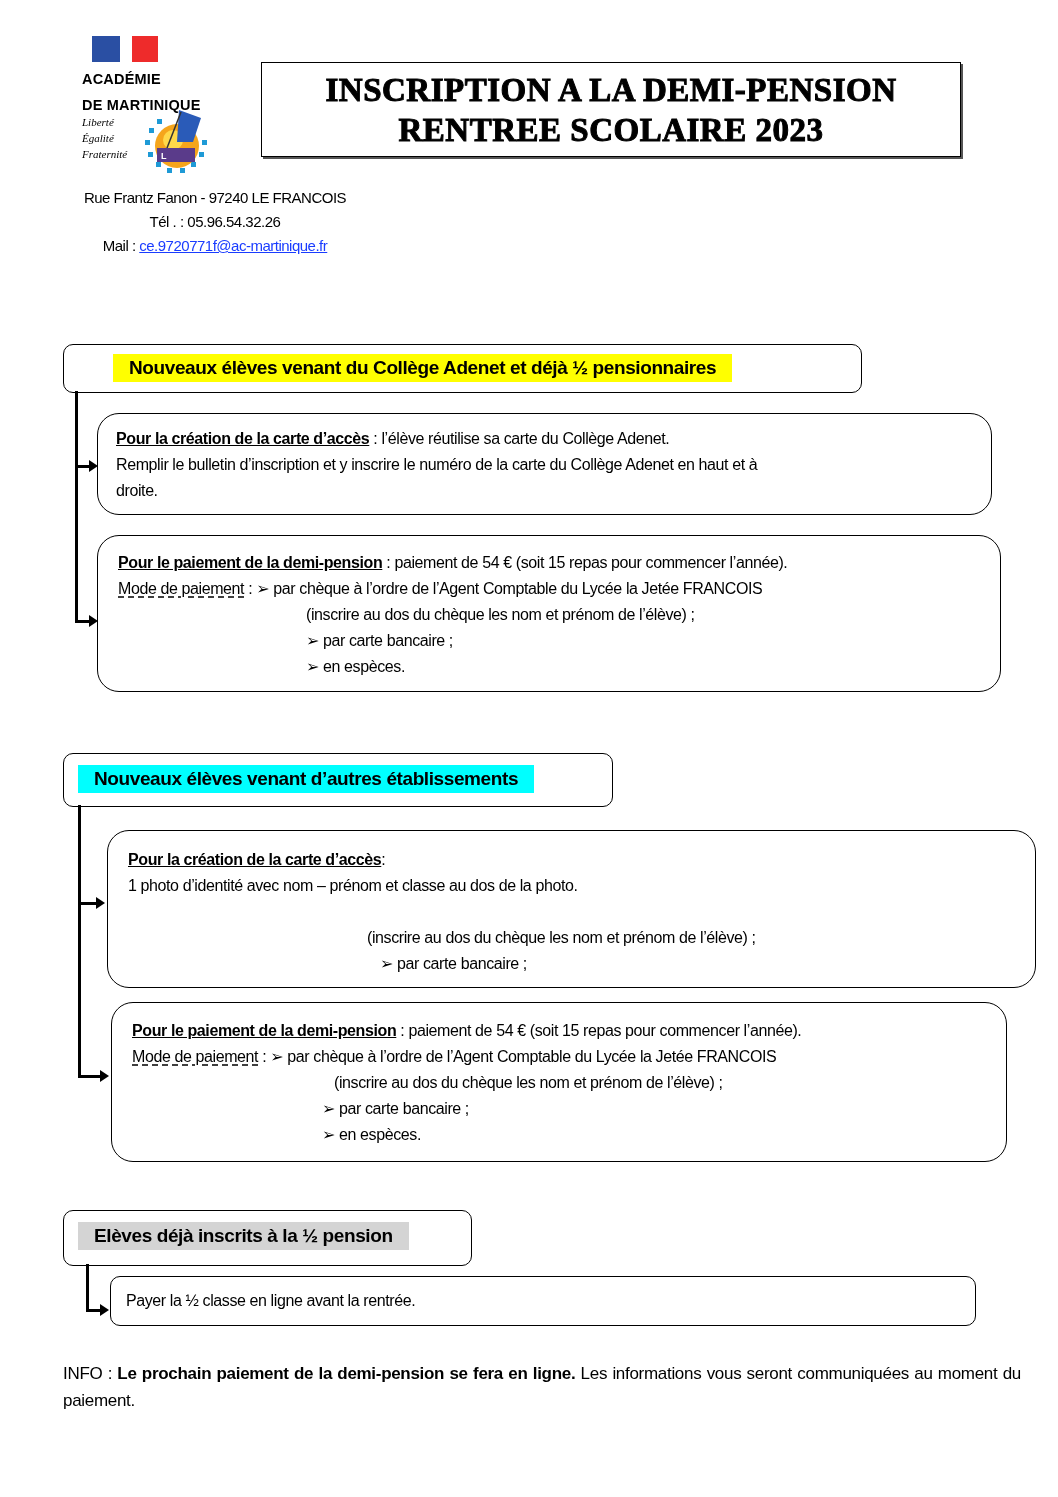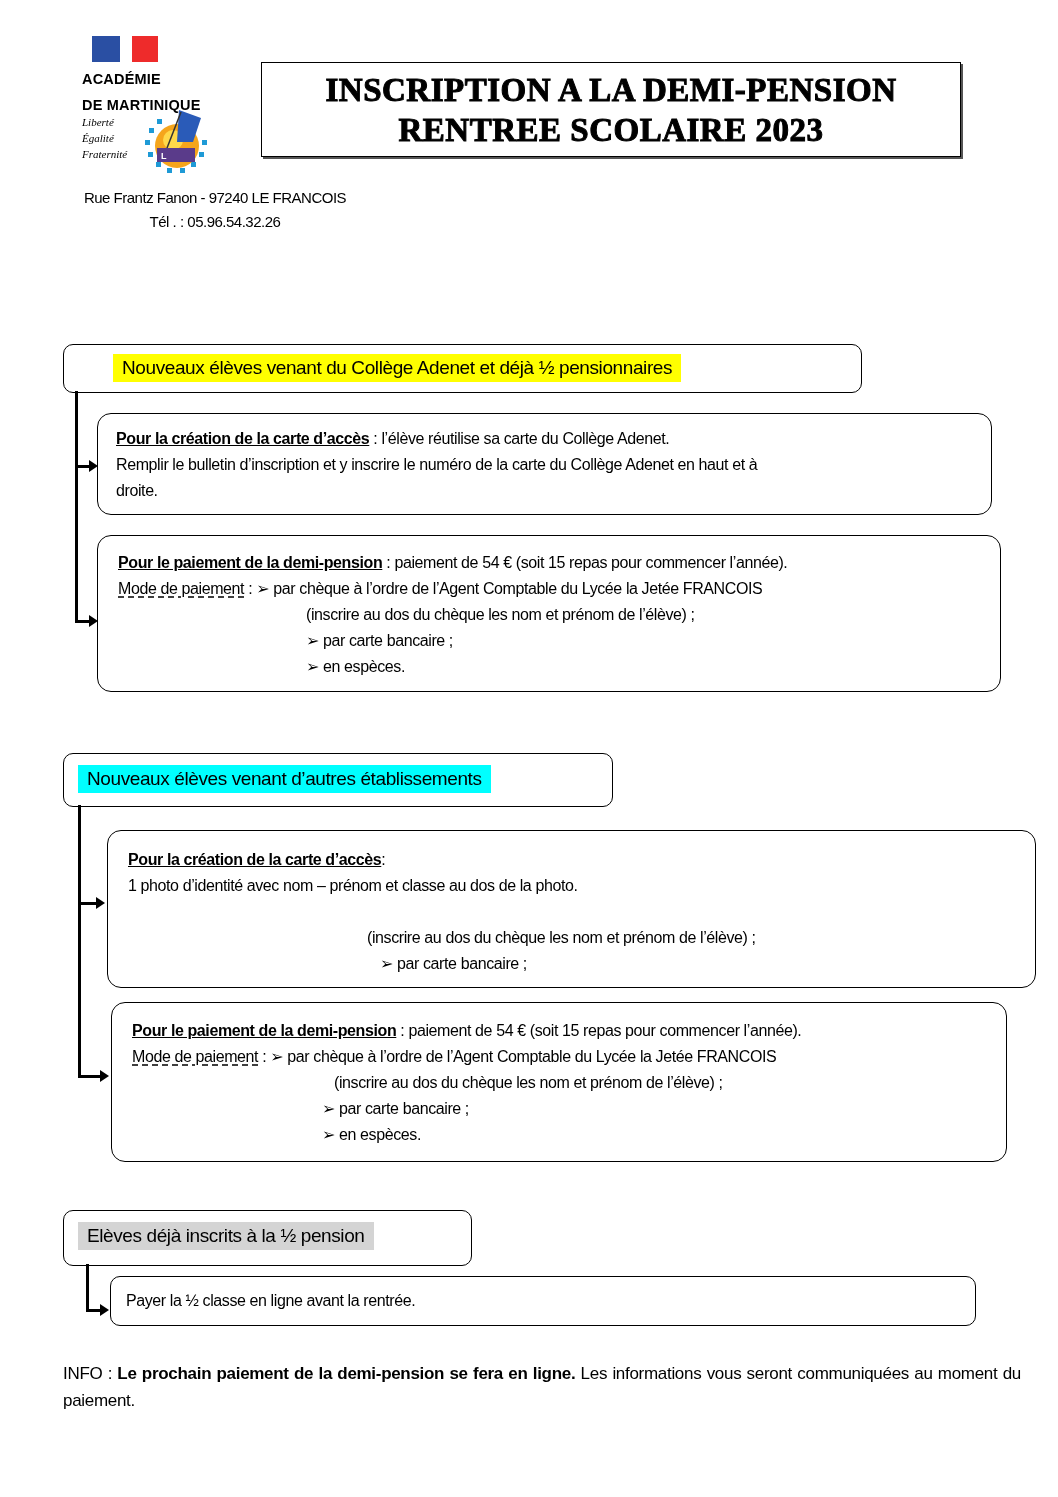--- a/index.html
+++ b/index.html
@@ -23,28 +23,28 @@
 
   
   .titlebox { left: 261px; top: 62px; width: 698px; height: 93px; border: 1.5px solid #000;
               box-shadow: 2px 2px 0 #555; display: flex; flex-direction: column; justify-content: center;
               align-items: center; }
   .titlebox div { font-family: "Liberation Serif", serif; font-weight: 700; font-size: 33px;
                   line-height: 40px; letter-spacing: 0.5px; -webkit-text-stroke: 1px #000; }
 
   
   .sechead { border: 1.5px solid #000; border-radius: 10px; background: #fff; }
-  .sechead span { position: absolute; font-family: "Liberation Sans", sans-serif; font-weight: normal;
-                  font-size: 19px; line-height: 28px; padding: 0 9px; letter-spacing: -0.4px; }
+  .sechead span { position: absolute; font-family: "Liberation Sans", sans-serif; font-weight: bold;
+                  font-size: 19px; line-height: 28px; padding: 0 16px; letter-spacing: -0.4px; }
   .hl-yellow { background: #ffff00; }
   .hl-cyan { background: #00ffff; }
   .hl-gray { background: #d4d4d4; }
 
   
-  .box { border: 1.5px solid #000; border-radius: 14px; background: #fff; }
+  .box { border: 1.5px solid #000; border-radius: 22px; background: #fff; }
   .txt { font-family: "Liberation Sans", sans-serif; font-size: 16px; line-height: 26px; letter-spacing: -0.4px; white-space: nowrap; }
   .u { font-weight: bold; text-decoration: underline; }
   .du { text-decoration: underline dashed; text-underline-offset: 3px; }
 
   
   .vline { width: 3px; background: #000; }
   .hline { height: 3px; background: #000; }
   .arrow { width: 0; height: 0; border-top: 6px solid transparent; border-bottom: 6px solid transparent; border-left: 9px solid #000; }
 
   .info { left: 63px; top: 1360px; width: 958px; font-family: "Liberation Sans", sans-serif;
@@ -84,20 +84,21 @@
   <circle cx="34" cy="38" r="22" fill="#f5a51c"></circle>
   <circle cx="30" cy="32" r="10" fill="#ffd84a"></circle>
   <polygon points="36,2 58,10 50,34 34,34" fill="#2a5bb8"></polygon>
   <line x1="38" y1="4" x2="24" y2="40" stroke="#333" stroke-width="1.5"></line>
   <rect x="14" y="40" width="38" height="14" fill="#5a3b8a"></rect>
   <text x="18" y="51" font-size="9" fill="#fff" font-family="Liberation Sans, sans-serif" font-weight="bold">L</text>
 </svg>
 <div class="abs school">
   <div>Rue Frantz Fanon - 97240 LE FRANCOIS</div>
   <div>Tél . : 05.96.54.32.26</div>
+  <div><span>Mail : </span><a>ce.9720771f@ac-martinique.fr</a></div>
 </div>
 
 <div class="abs titlebox">
   <div>INSCRIPTION A LA DEMI-PENSION</div>
   <div>RENTREE SCOLAIRE 2023</div>
 </div>
 
 <div class="abs sechead" style="left:63px;top:344px;width:797px;height:47px;">
   <span class="hl-yellow" style="left:49px;top:9px;">Nouveaux élèves venant du Collège Adenet et déjà ½ pensionnaires</span>
 </div>

